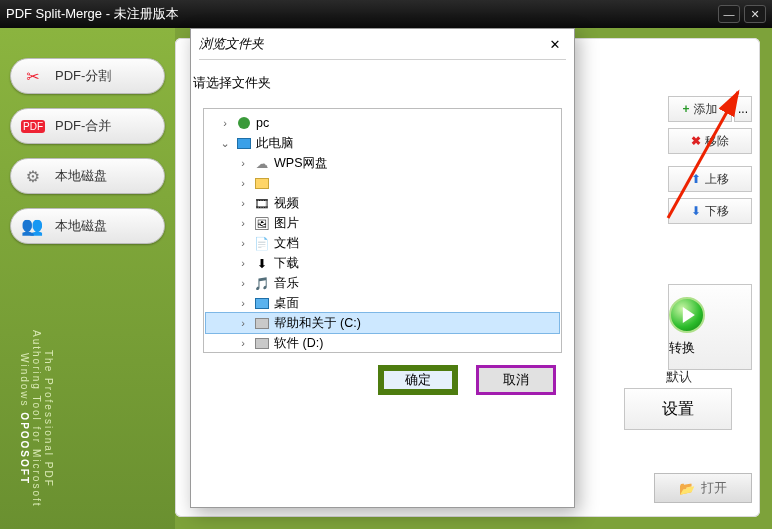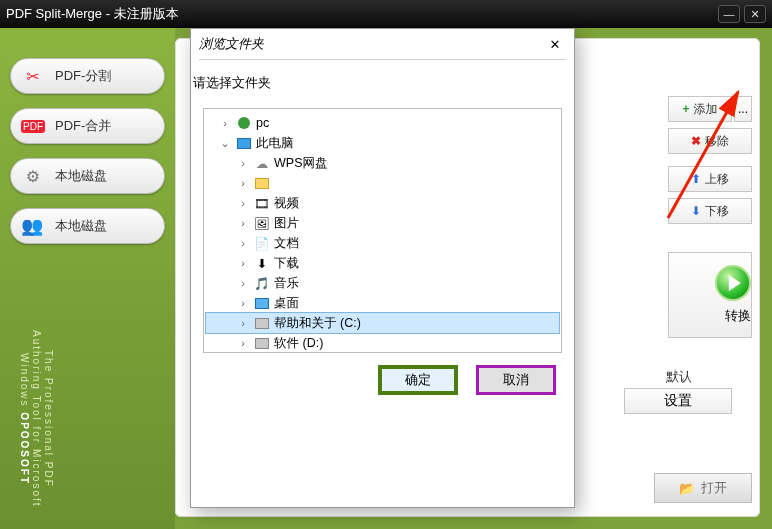--- a/index.html
+++ b/index.html
@@ -19,26 +19,26 @@
   .main { flex: 1; padding: 10px 12px 12px 0; }
   .main-panel { background: #fff; border-radius: 6px; width: 100%; height: 100%; position: relative; box-shadow: inset 0 0 0 1px #dadada; }
 
   .rbtn { position: absolute; width: 64px; height: 26px; background: linear-gradient(#fefefe,#eee); border:1px solid #c6c6c6; display:flex; align-items:center; justify-content:center; gap:4px; font-size:12px; color:#333; cursor:pointer; }
   .rbtn.add { right: 28px; top: 58px; }
   .addmore { position:absolute; right:8px; top:58px; width:18px; height:26px; background:linear-gradient(#fefefe,#eee); border:1px solid #c6c6c6; font-size:12px;display:flex;align-items:center;justify-content:center;cursor:pointer; }
   .rbtn.remove { right: 8px; top: 90px; width:84px; }
   .rbtn.up { right: 8px; top: 128px; width:84px; }
   .rbtn.down { right: 8px; top: 160px; width:84px; }
 
-  .convert-box { position:absolute; right:8px; top:214px; width:84px; height:86px; background:linear-gradient(#fefefe,#eee); border:1px solid #c6c6c6; display:flex; flex-direction:column; align-items:flex-end; justify-content:center; gap:6px; font-size:13px; cursor:pointer;}
+  .convert-box { position:absolute; right:8px; top:246px; width:84px; height:86px; background:linear-gradient(#fefefe,#eee); border:1px solid #c6c6c6; display:flex; flex-direction:column; align-items:flex-start; justify-content:center; gap:6px; font-size:13px; cursor:pointer;}
   .convert-box .cicon { width:36px;height:36px;border-radius:50%;background:radial-gradient(circle at 35% 30%, #c8f5a5, #2bbc2b 60%, #0c7d0c); border:2px solid #aee08a; position:relative;}
   .convert-box .cicon::after{content:"";position:absolute;left:50%;top:50%;transform:translate(-35%,-50%);border-left:12px solid #fff;border-top:8px solid transparent;border-bottom:8px solid transparent;}
 
   .default-label { position:absolute; right: 68px; top: 330px; font-size:13px; color:#333;}
-  .settings-btn { position:absolute; right: 28px; top: 350px; width:108px; height:26px; background:linear-gradient(#fefefe,#eee); border:1px solid #c6c6c6; display:flex; align-items:center; justify-content:center; font-size:14px; cursor:pointer;font-family:Liberation Mono, monospace;}
+  .settings-btn { position:absolute; right: 28px; top: 350px; width:108px; height:42px; background:linear-gradient(#fefefe,#eee); border:1px solid #c6c6c6; display:flex; align-items:center; justify-content:center; font-size:16px; cursor:pointer;font-family:Liberation Mono, monospace;}
 
   .openbtn { position:absolute; right:8px; bottom:14px; width:98px; height:30px; background:linear-gradient(#f6f6f6,#dcdcdc); border:1px solid #bcbcbc; display:flex; align-items:center; justify-content:center; gap:6px; font-size:13px; color:#6a6a6a; cursor:pointer;}
 
   
   .redarrow { position:absolute; left: 660px; top: 86px; width: 110px; height: 140px; pointer-events:none; }
 
   
   .dialog { position:absolute; left:190px; top:28px; width:385px; height:480px; background:#fff; border:1px solid #9a9a9a; box-shadow: 4px 6px 18px rgba(0,0,0,.3); z-index: 50; display:flex; flex-direction:column; }
   .dlg-title { height:30px; display:flex; align-items:center; padding:0 8px; font-size:13px; }
   .dlg-title span { flex:1;font-style:italic; }
@@ -50,21 +50,21 @@
   .node .exp { width:14px; text-align:center; color:#666; font-size:11px; cursor:pointer;}
   .node .icon { width:16px;height:16px;display:flex;align-items:center;justify-content:center; }
   .node.sel { background:#cde8ff; outline:1px solid #7db7e6; }
   .ind1 { padding-left: 12px; }
   .ind2 { padding-left: 30px; }
 
   .chk-row { display:flex; align-items:center; gap:8px; padding:16px 14px 4px 14px; font-size:13px;}
   .chk { width:14px;height:14px;border:1px solid #555;}
   .dlg-ft { display:flex; justify-content:flex-end; gap:18px; padding:12px 18px 16px 0; }
   .dlg-btn { width:80px; height:30px; border:3px solid #a21caf; background:#e1e1e1; display:flex; align-items:center; justify-content:center; font-size:13px; cursor:pointer;}
-  .dlg-btn.ok { border:4px solid #4d7c0f; background:#e5f1fb; }
+  .dlg-btn.ok { border:6px solid #4d7c0f; background:#e5f1fb; }
 
   
   .i-scissor { color:#e23; font-size:16px; }
   .i-merge { background:#e23;color:#fff;border-radius:3px;padding:1px 2px;font-size:10px; }
   .i-gear { color:#777; font-size:16px; }
   .i-help { font-size:18px; }
   .plus { color:#2a9a2a; font-weight:bold;}
   .xred { color:#d22; font-weight:bold;}
   .aup { color:#2a6fd6;} .adown{color:#2a6fd6;}
   .fld { width:14px;height:11px;background:#ffd567;border:1px solid #caa437;}

